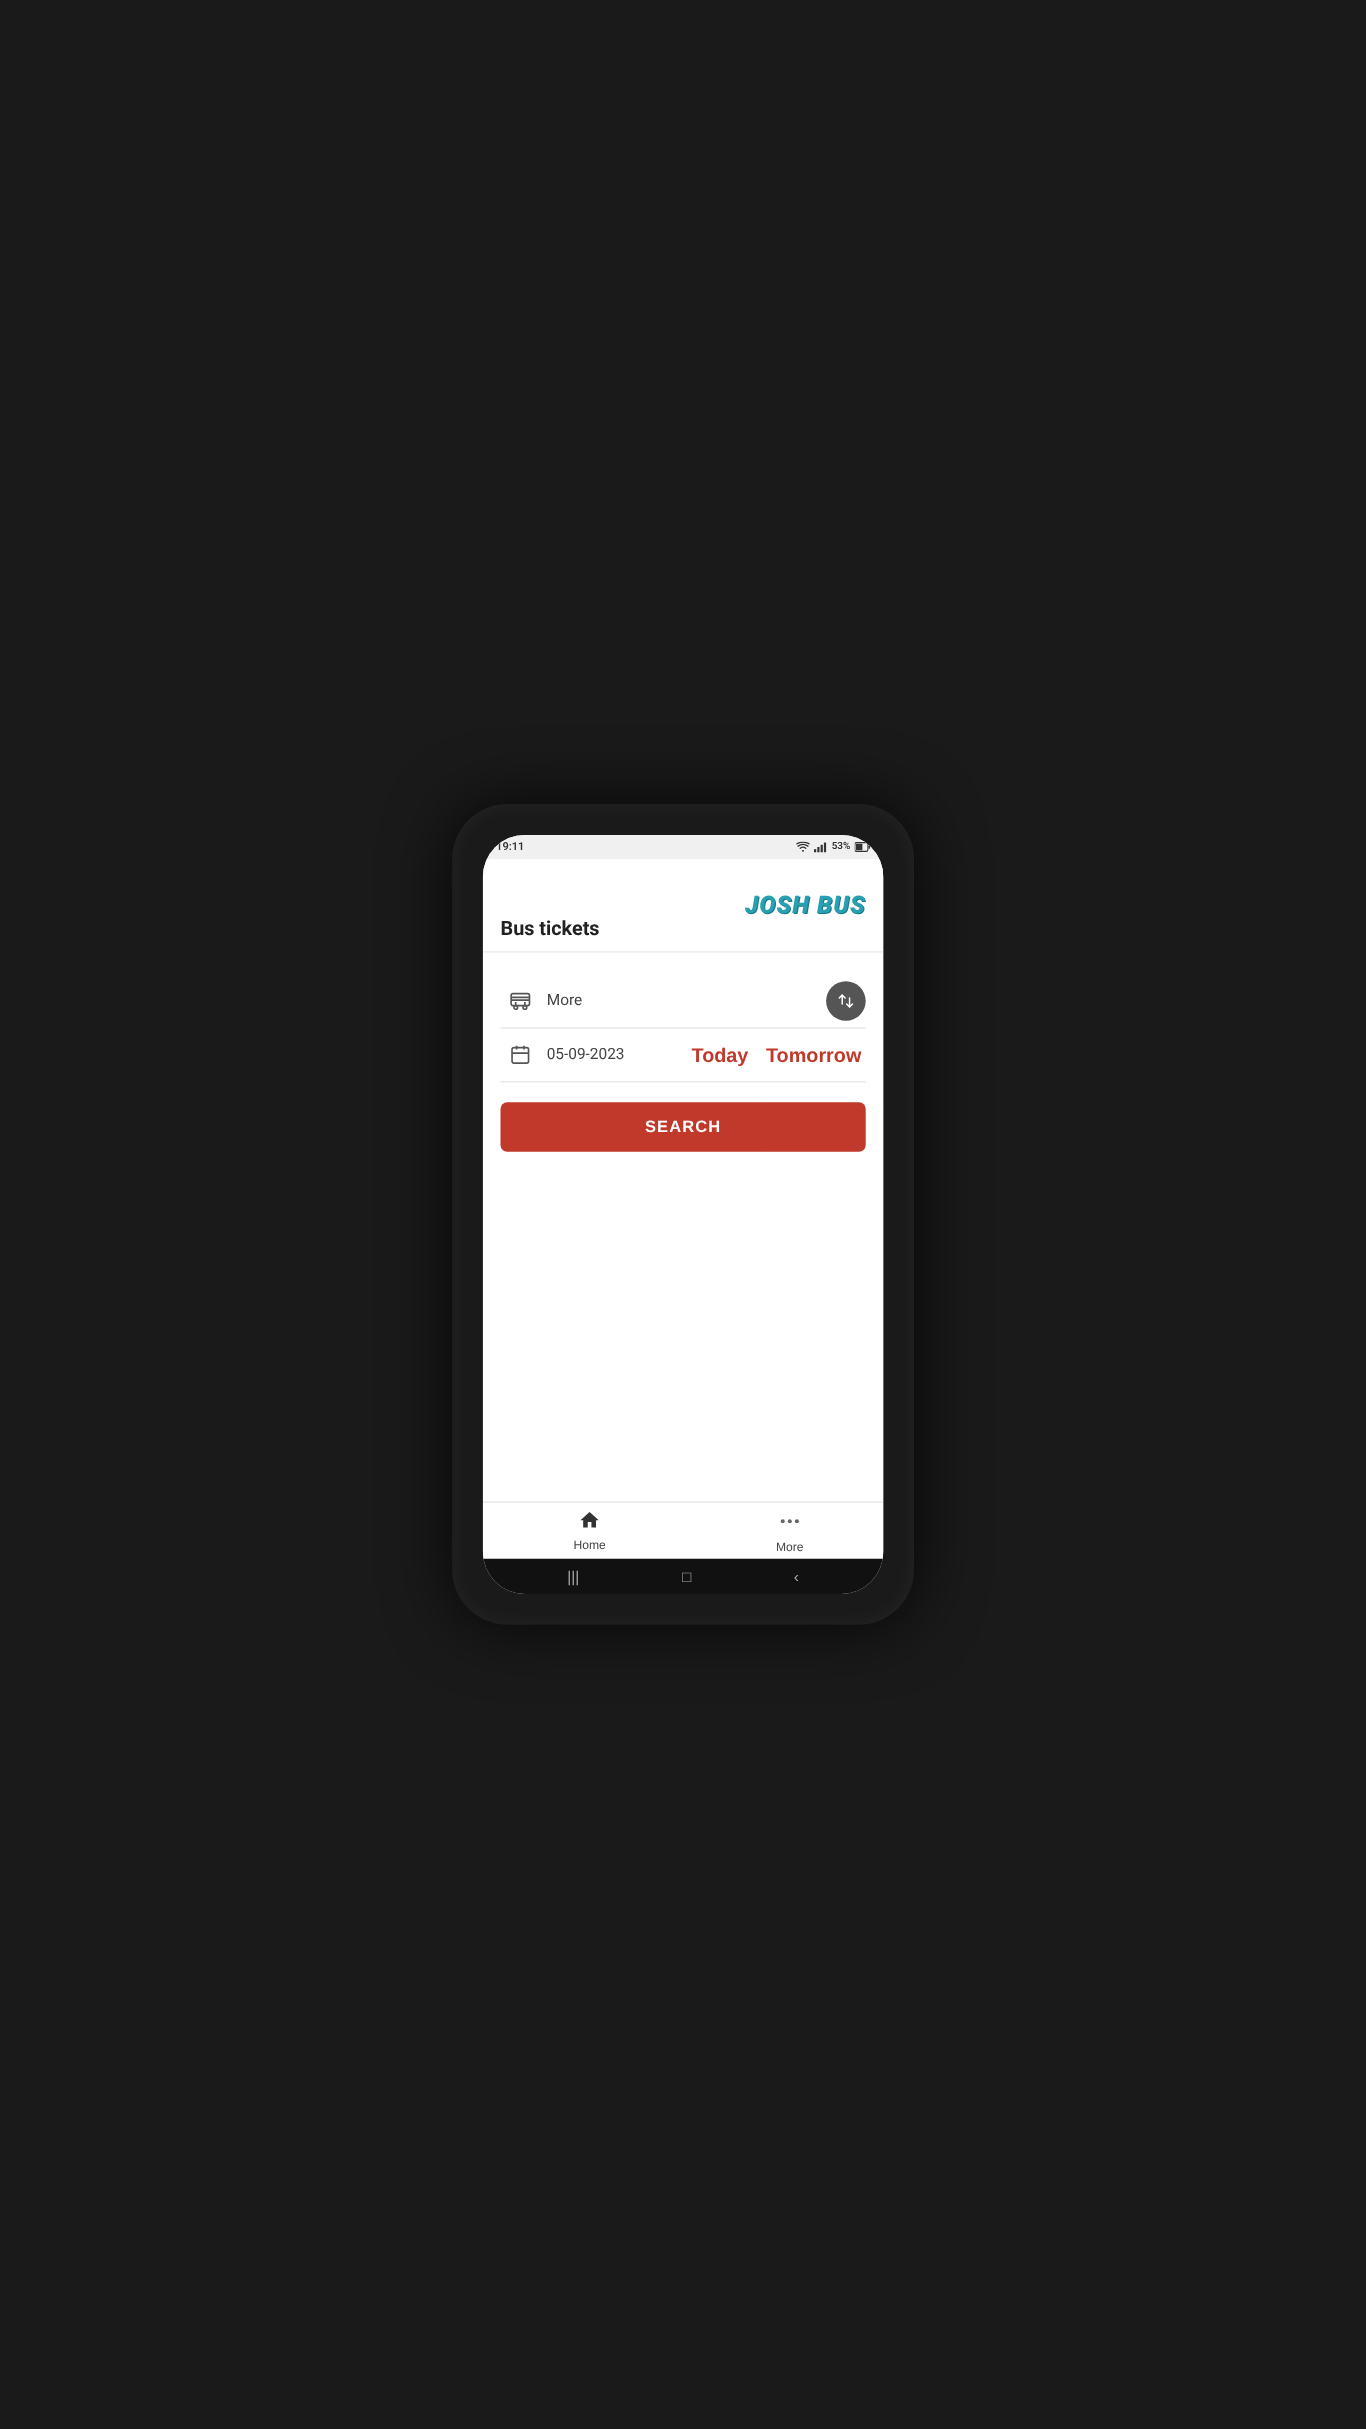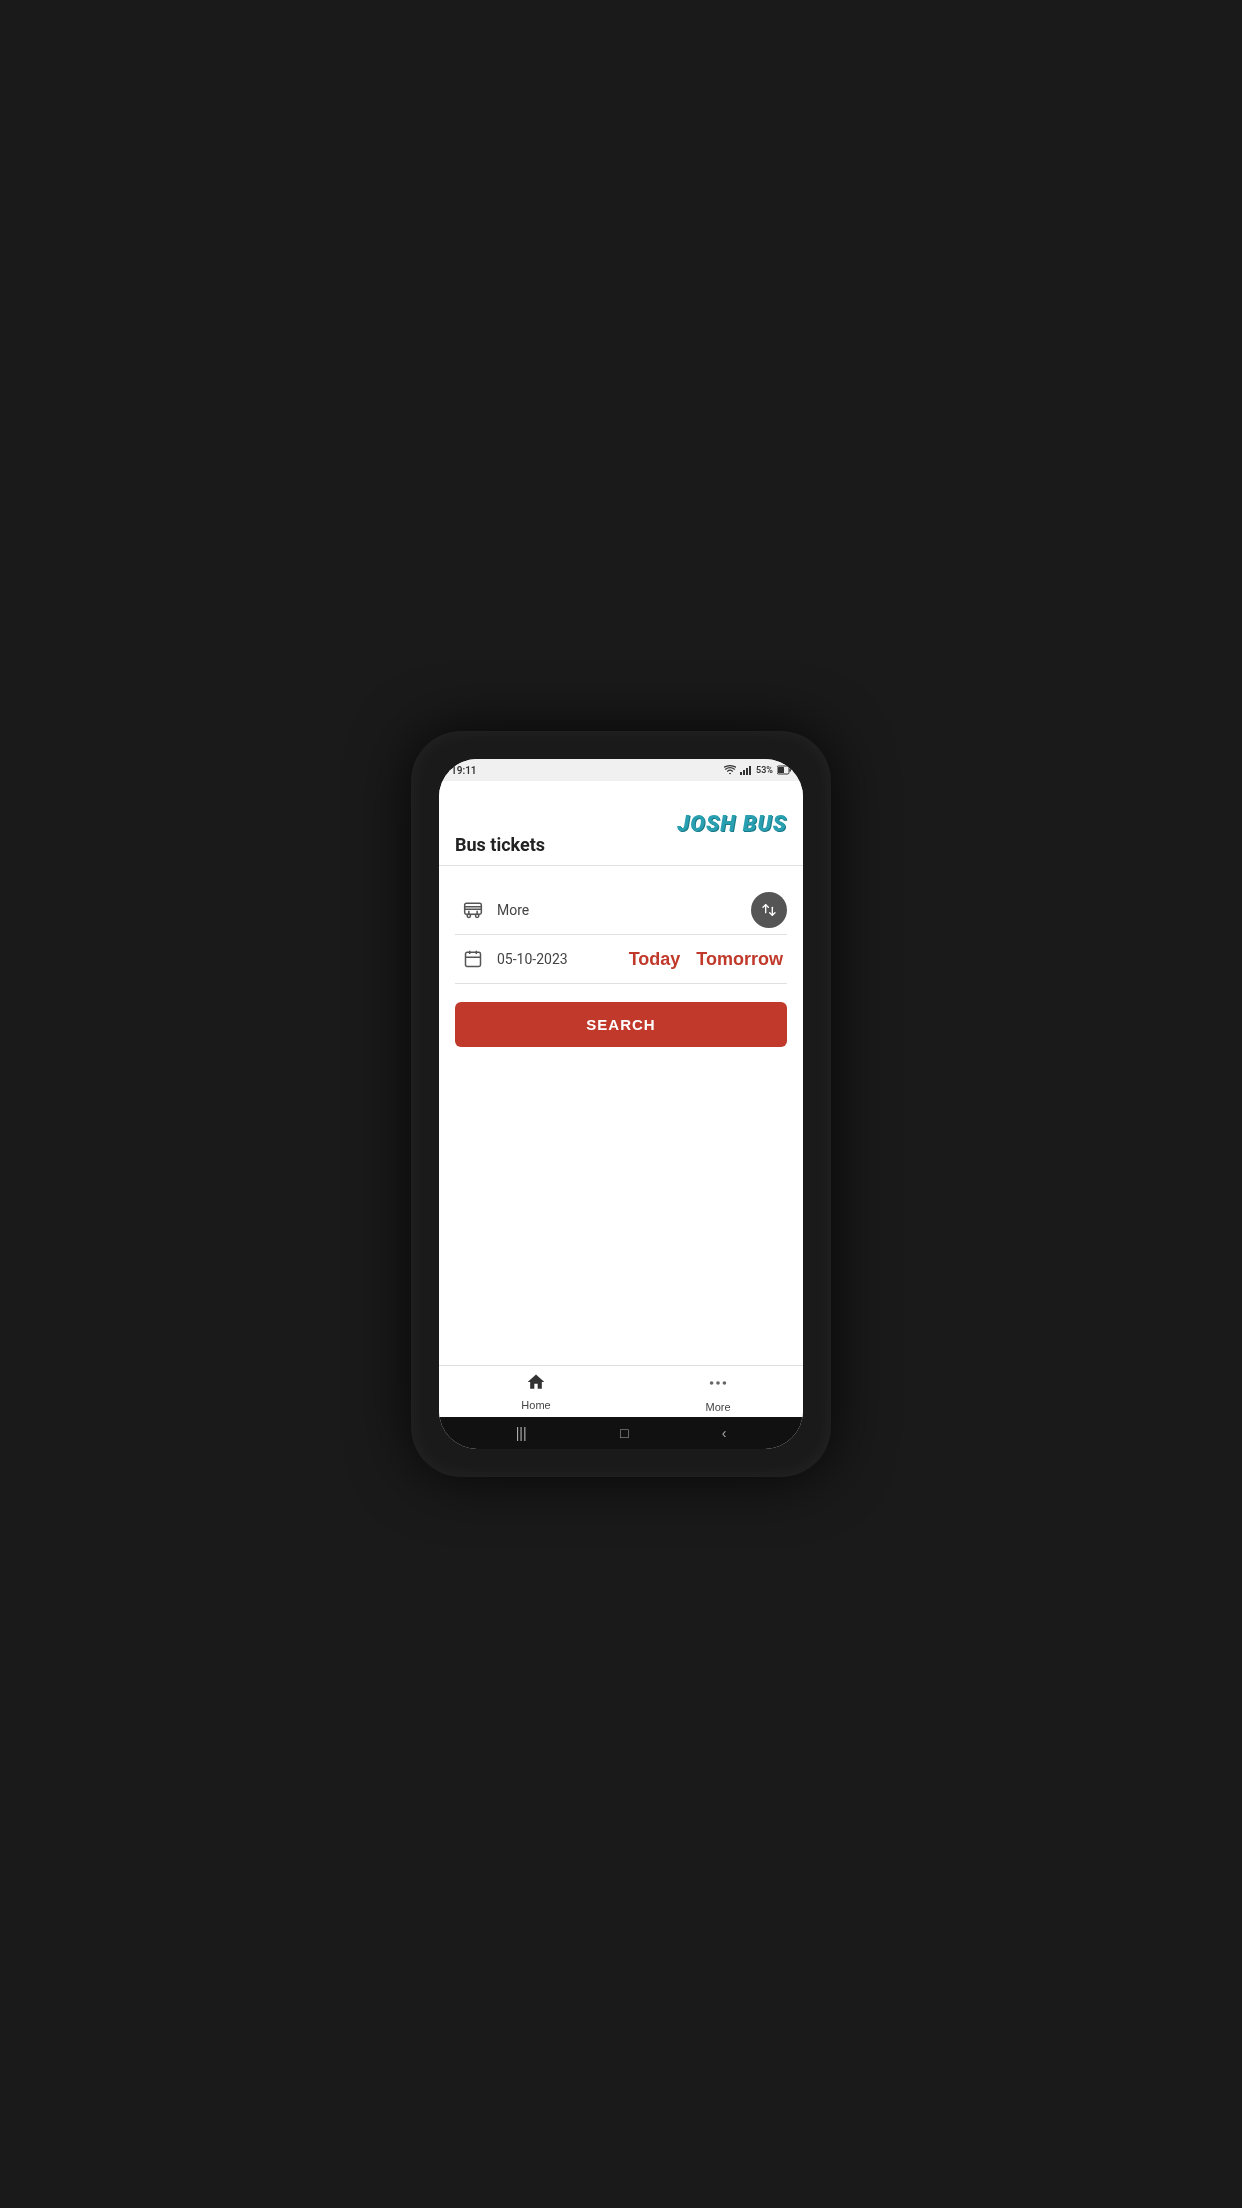--- a/index.html
+++ b/index.html
@@ -325,21 +325,21 @@
         
 
         
         <div class="date-row">
           <div class="row-icon calendar-icon">
             <svg viewBox="0 0 24 24" fill="none" stroke="#555" stroke-width="1.8">
               <rect x="3" y="4" width="18" height="17" rx="2"></rect>
               <path d="M16 2v4M8 2v4M3 10h18"></path>
             </svg>
           </div>
-          <span class="date-value">05-10-2023</span>
+          <span class="date-value">05-09-2023</span>
           <div class="date-shortcuts">
             <button class="date-shortcut">Today</button>
             <button class="date-shortcut">Tomorrow</button>
           </div>
         </div>
 
         
         <button class="search-btn">SEARCH</button>
 
       </div>

